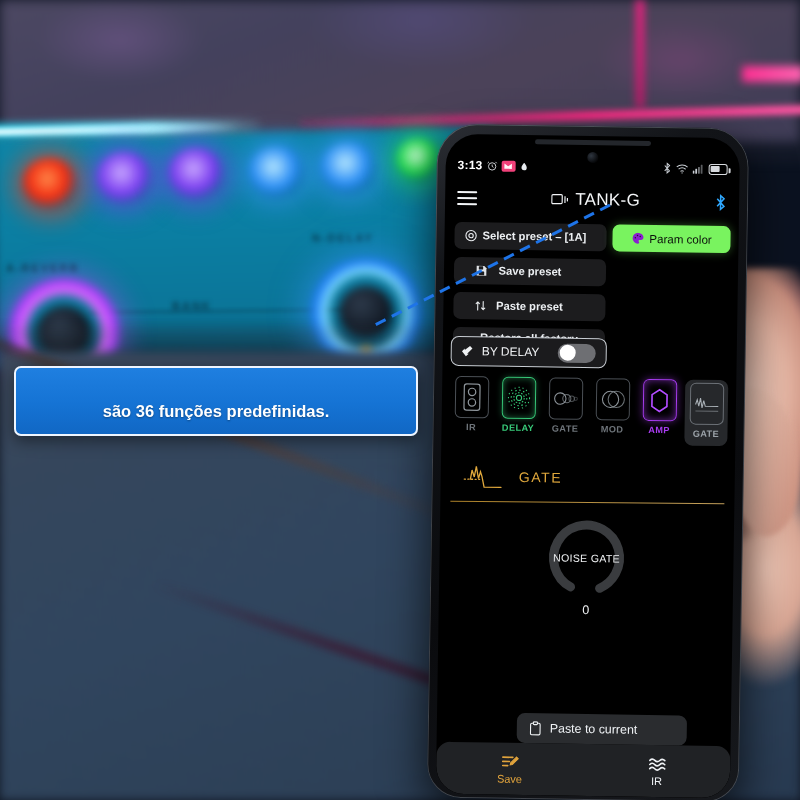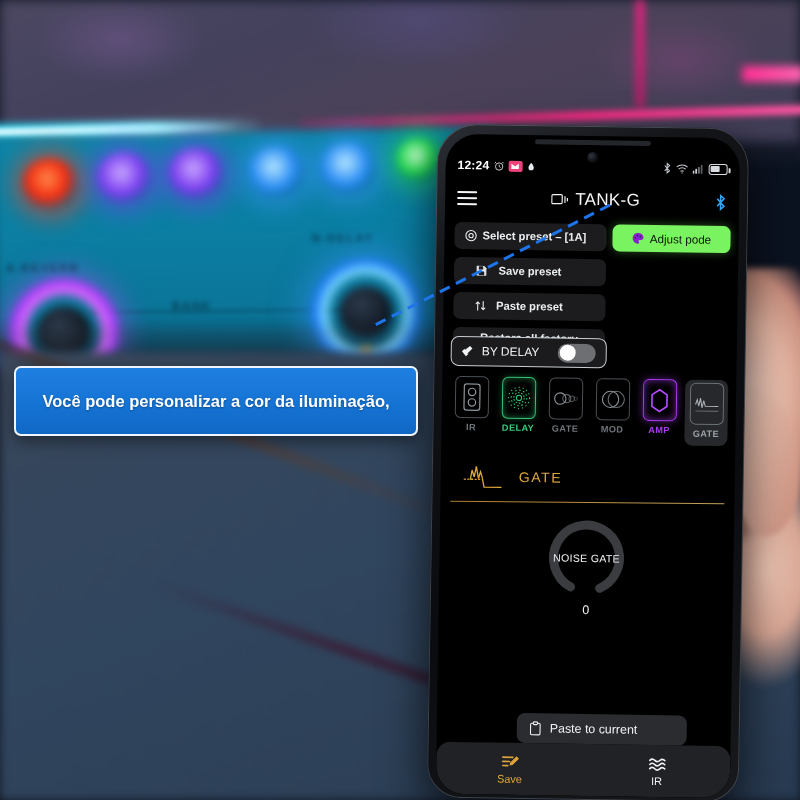--- a/index.html
+++ b/index.html
@@ -337,21 +337,21 @@
   <div class="finger"></div>
 
   <div class="phone">
     <div class="phone-edge"></div>
     <div class="screen">
       <div class="notch-speaker"></div>
       <div class="notch-cam"></div>
 
       <div class="statusbar">
         <div class="sb-left">
-          <span class="sb-time">12:24</span>
+          <span class="sb-time">3:13</span>
           <span class="ic">
             <svg width="11" height="11" viewBox="0 0 24 24" fill="none" stroke="#d9dce0" stroke-width="2">
               <circle cx="12" cy="13" r="8"></circle>
                 <path d="M12 9v4l3 2"></path>
                 <path d="M5 3L2 6M19 3l3 3"></path>
             </svg>
           </span>
           <span class="chip-pink">
             <svg width="9" height="7" viewBox="0 0 24 18" fill="#fff">
                 <path d="M2 2l10 7 10-7v14H2z" opacity=".95"></path>
@@ -457,21 +457,21 @@
 
         <div class="adjust-btn">
           <span class="ic">
             <svg width="13" height="13" viewBox="0 0 24 24" fill="#8a1fd0">
               <path d="M12 2a10 10 0 000 20c1.4 0 2.2-.9 2.2-2 0-.6-.3-1-.6-1.4-.3-.4-.6-.8-.6-1.4 0-1.1.9-2 2-2H17a5 5 0 005-5c0-4.4-4.5-8-10-8z"></path>
               <circle cx="7" cy="11" r="1.4" fill="#2a0a3e"></circle>
                 <circle cx="11" cy="7" r="1.4" fill="#2a0a3e"></circle>
                 <circle cx="16" cy="8.5" r="1.4" fill="#2a0a3e"></circle>
             </svg>
           </span>
-          <span>Adjust pode</span>
+          <span>Param color</span>
         </div>
 
         <div class="bypass-row">
           <div class="bypass-label">
             <span class="ic">
               <svg width="15" height="12" viewBox="0 0 20 16" fill="#f0f2f4">
                 <path d="M2 4h4v5l7-7 4 4-7 7h5v4H2z" opacity=".0"></path>
                 <path d="M1 10l4.5-4.5v2.6L14 1.5l4 4-8.5 8.4h2.6L7.5 18z" transform="scale(.82) translate(1,0)"></path>
               </svg>
             </span>
@@ -608,17 +608,18 @@
       </div>
     </div>
   </div>
 
   <svg class="arrow-svg">
     <line x1="610" y1="205" x2="375" y2="325" stroke="#1E74E8" stroke-width="3" stroke-dasharray="11 7"></line>
   </svg>
 
   <div class="callout">
     <p>
-      <span>Você pode personalizar a cor da iluminação,</span><br>
+      <br>
+      <span>são 36 funções predefinidas.</span>
     </p>
   </div>
 
 </div>
 
 </body></html>

